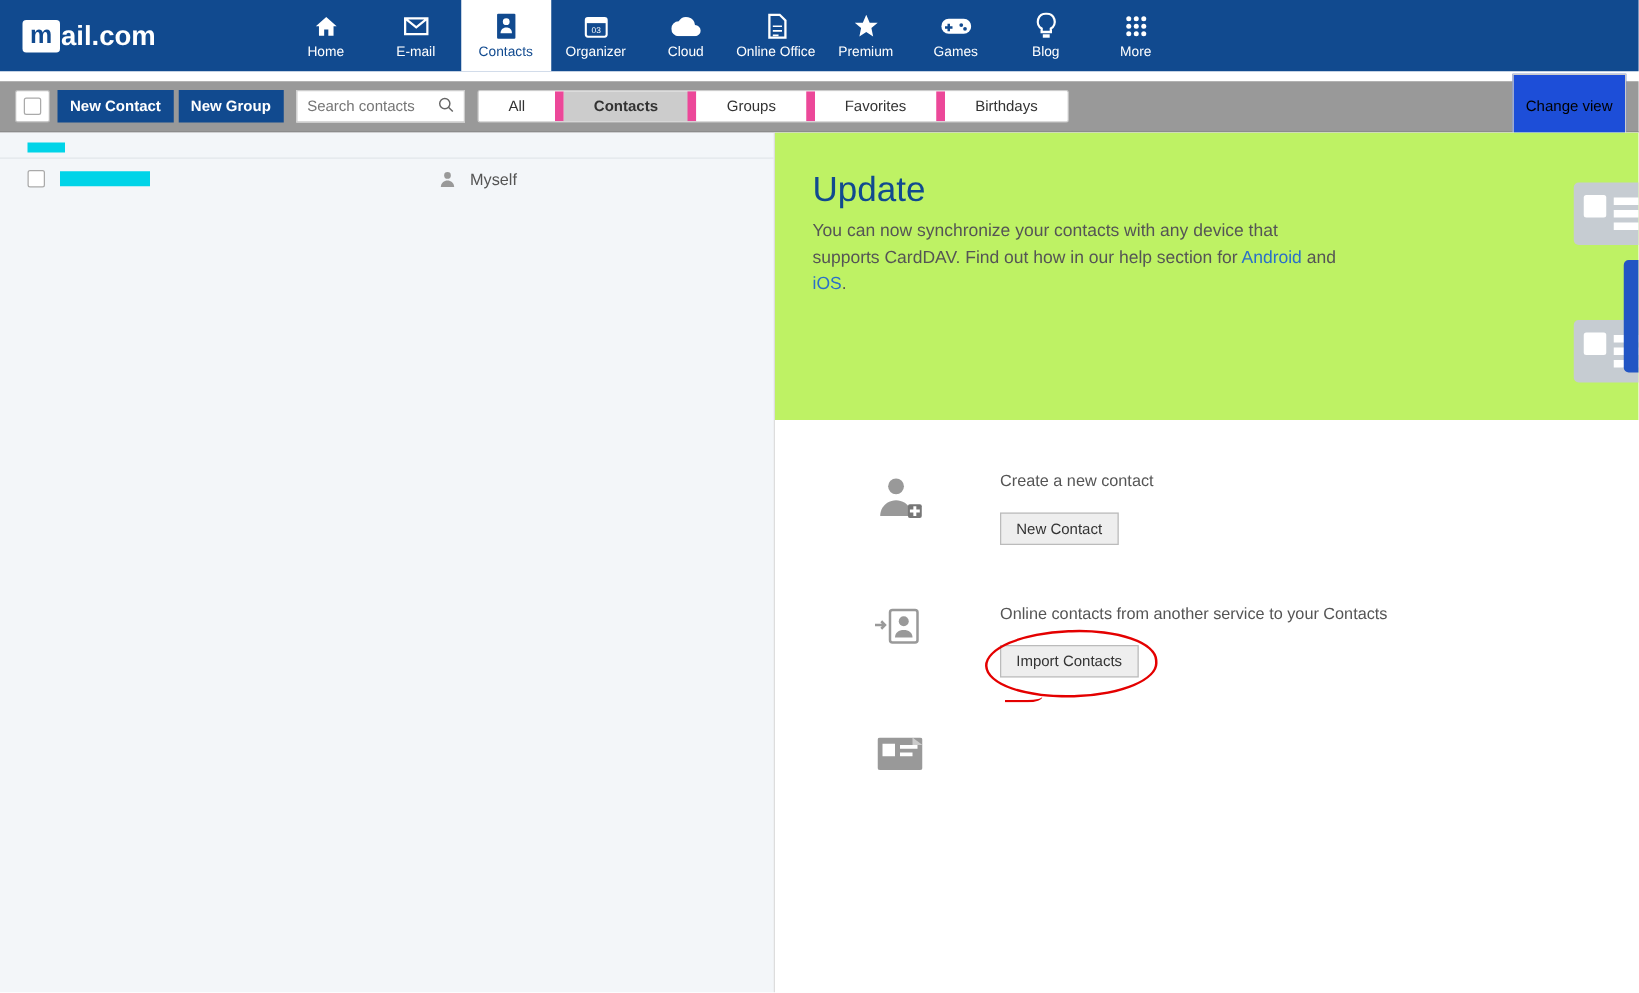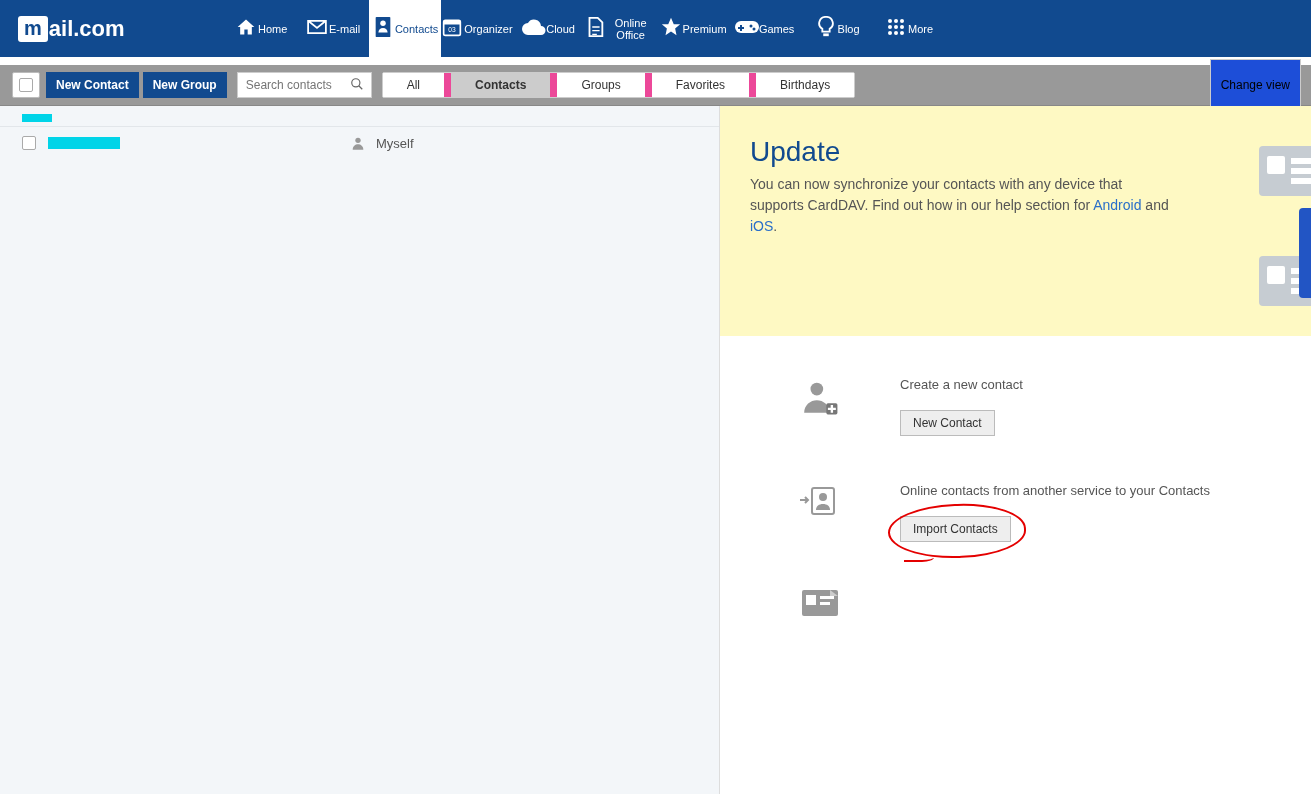--- a/index.html
+++ b/index.html
@@ -44,21 +44,21 @@
   font-size: 22px;
   margin-left: 1px;
 }
 .nav-items { display: flex; }
 .nav-item {
   color: #fff;
   text-align: center;
   width: 72px;
   height: 57px;
   display: flex;
-  flex-direction: row;
+  flex-direction: column;
   align-items: center;
   justify-content: center;
   font-size: 11px;
   cursor: pointer;
 }
 .nav-item.active {
   background: #fff;
   color: #114a8f;
 }
 .nav-item .nav-icon {
@@ -158,21 +158,21 @@
   cursor: pointer;
   margin-left: auto;
 }
 
 
 .main {
   display: flex;
   height: calc(794px - 57px - 49px);
 }
 .left-pane {
-  width: 720px;
+  width: 620px;
   background: #f3f6f9;
   border-right: 1px solid #ddd;
   overflow-y: auto;
 }
 .right-pane {
   flex: 1;
   background: #fff;
   overflow-y: auto;
 }
 
@@ -209,21 +209,21 @@
 .contact-myself {
   display: flex;
   align-items: center;
   margin-left: 230px;
   color: #555;
 }
 .contact-myself svg { margin-right: 10px; fill: #999; }
 
 
 .update-panel {
-  background: #fef9c3;
+  background: #bef264;
   padding: 30px 30px 30px 30px;
   position: relative;
   overflow: hidden;
   min-height: 230px;
 }
 .update-panel h1 {
   color: #114a8f;
   font-size: 28px;
   font-weight: normal;
   margin-bottom: 6px;

